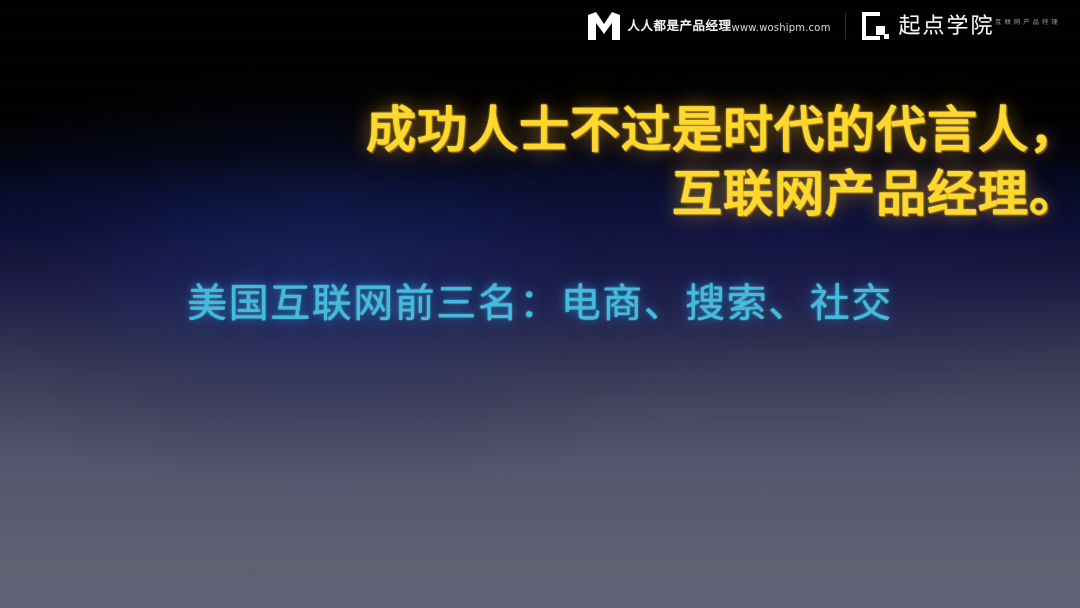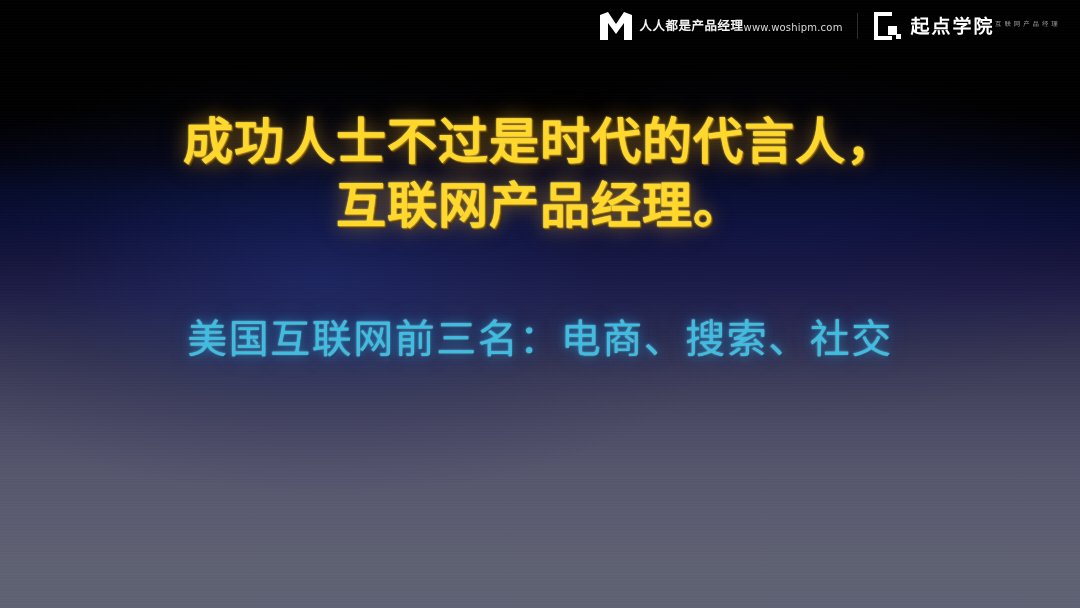--- a/index.html
+++ b/index.html
@@ -93,45 +93,44 @@
     margin-top: 3px;
     white-space: nowrap;
     font-family: "DejaVu Sans", "Liberation Sans", sans-serif;
   }
   .brand-divider {
     width: 1px;
     height: 26px;
     background: rgba(255,255,255,0.18);
   }
   .brand-name-lg {
-    font-size: 19px;
+    font-size: 22px;
     color: #ffffff;
-    font-weight: 700;
+    font-weight: 400;
     letter-spacing: 2px;
     white-space: nowrap;
   }
   .brand-sub {
     font-size: 7px;
     color: #9a9a9a;
     letter-spacing: 3.2px;
     margin-top: 4px;
     white-space: nowrap;
     transform: scale(0.92);
     transform-origin: left center;
   }
 
   
   .headline {
     position: absolute;
     top: 98px;
     left: 0;
     right: 0;
-    text-align: center;
+    text-align: right;
     z-index: 4;
-    margin-top: 12px;
   }
   .headline-line {
     font-size: 50px;
     font-weight: 700;
     line-height: 1.28;
     color: #ffd82b;
     letter-spacing: 1px;
     text-shadow:
       0 0 2px #ffe96b,
       1px 1px 0 #8a5f06,
@@ -142,21 +141,20 @@
   }
 
   
   .body-block {
     position: absolute;
     top: 276px;
     left: 0;
     right: 0;
     text-align: center;
     z-index: 4;
-    margin-top: 36px;
   }
   .body-line {
     font-size: 40px;
     font-weight: 500;
     line-height: 1.38;
     color: #3fbde0;
     letter-spacing: 1.5px;
     text-shadow:
       0 0 2px rgba(150,230,255,0.9),
       0 0 10px rgba(40,160,220,0.65),

